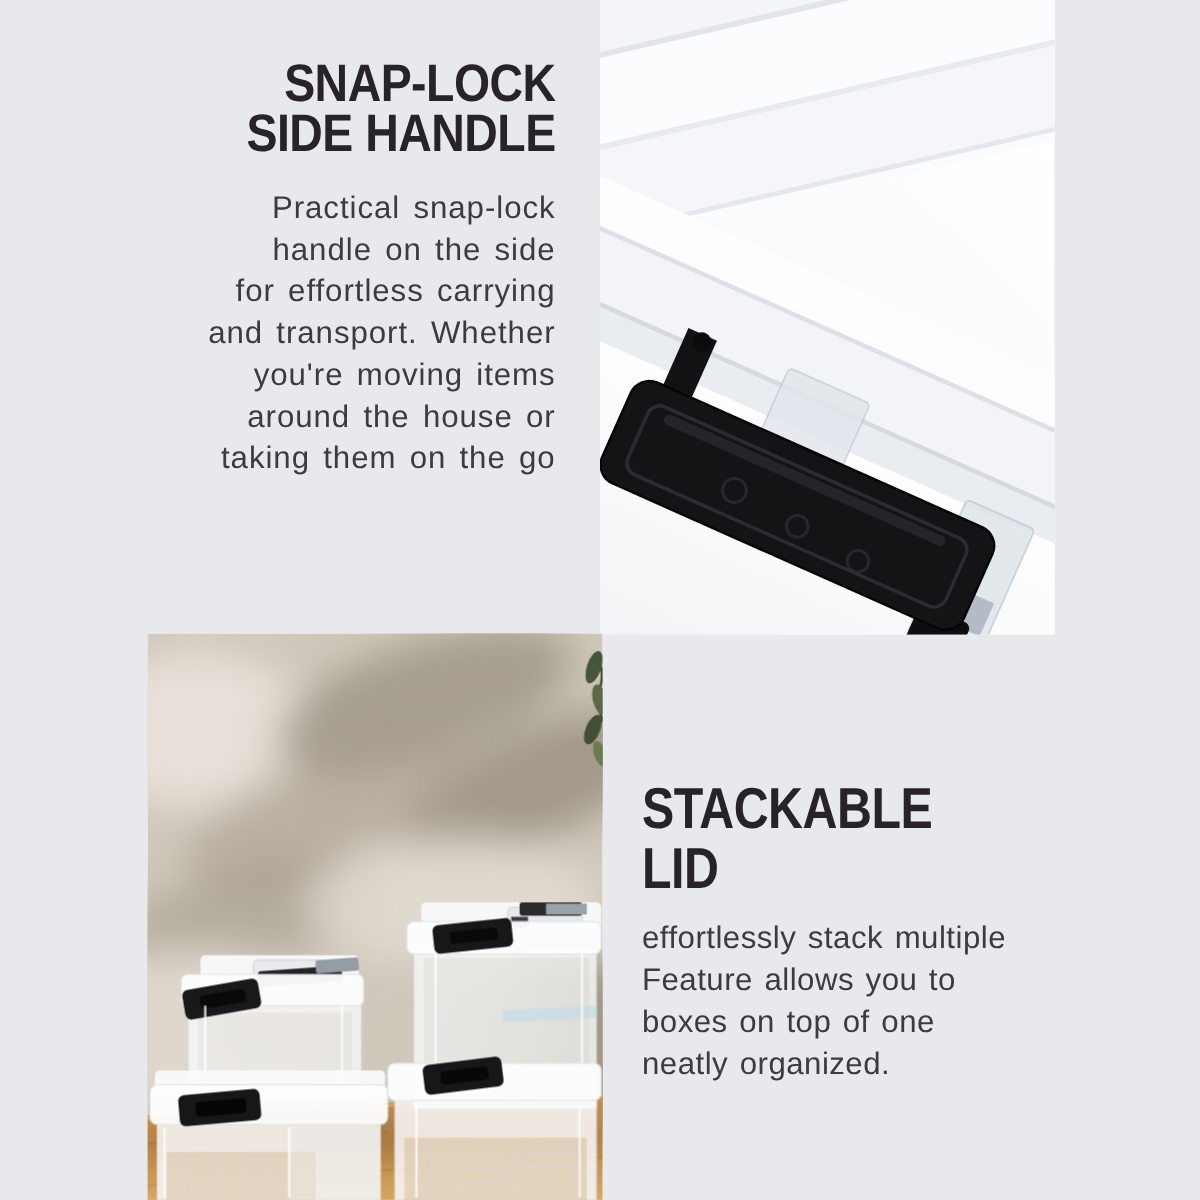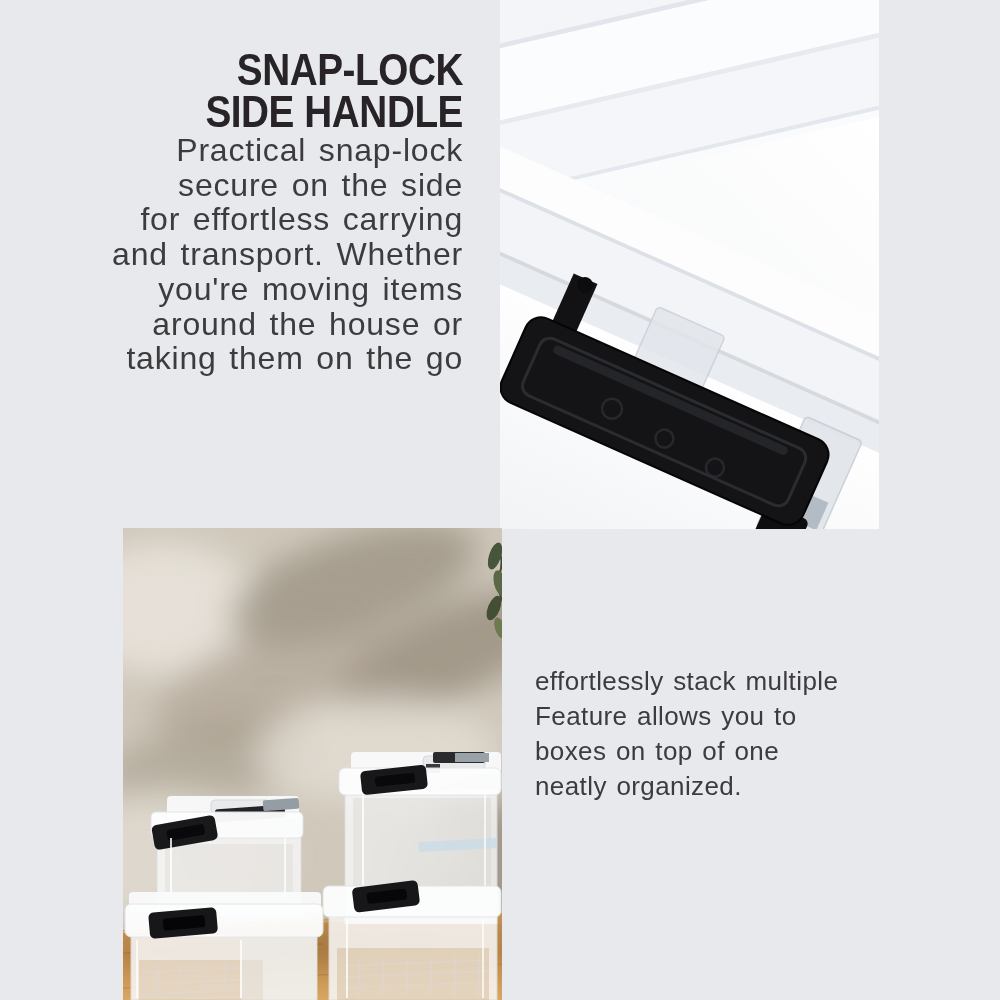--- a/index.html
+++ b/index.html
@@ -15,21 +15,21 @@
   .tb-snaplock{left:103px;top:49px;width:360px;text-align:right;}
   .tb-stackable{left:535px;top:650px;width:370px;text-align:left;}
 
   h2{margin:0;padding:0;font-weight:bold;color:#272326;}
   .tb-snaplock h2{font-size:44px;line-height:42px;letter-spacing:-0.5px;}
   .tb-stackable h2{font-size:48px;line-height:50px;letter-spacing:-0.5px;}
   .hl{display:block;transform:scaleX(0.88);transform-origin:100% 50%;}
   .hl-left{display:block;transform:scaleX(0.84);transform-origin:0 50%;}
 
   .body-copy{margin:0;color:#3c3b3d;}
-  .tb-snaplock .body-copy{font-size:32px;line-height:34.7px;letter-spacing:0.8px;word-spacing:3px;}
+  .tb-snaplock .body-copy{margin-top:23px;font-size:26px;line-height:34.7px;letter-spacing:0.8px;word-spacing:3px;}
   .tb-stackable .body-copy{margin-top:14px;font-size:26px;line-height:35px;letter-spacing:0.4px;word-spacing:2px;}
   .bl{display:block;white-space:nowrap;}
 
   
   figure.photo{position:absolute;margin:0;padding:0;overflow:hidden;}
   .photo-handle{left:500px;top:0;width:379px;height:529px;}
   .photo-boxes{left:123px;top:528px;width:379px;height:472px;}
   figure.photo svg{display:block;width:100%;height:100%;}
 </style>
 </head>
@@ -37,21 +37,21 @@
 
 <div class="canvas">
 
   <section class="text-block tb-snaplock">
     <h2>
       <span class="hl">SNAP-LOCK</span>
       <span class="hl">SIDE HANDLE</span>
     </h2>
     <p class="body-copy">
       <span class="bl">Practical snap-lock</span>
-      <span class="bl">secure on the side</span>
+      <span class="bl">handle on the side</span>
       <span class="bl">for effortless carrying</span>
       <span class="bl">and transport. Whether</span>
       <span class="bl">you're moving items</span>
       <span class="bl">around the house or</span>
       <span class="bl">taking them on the go</span>
     </p>
   </section>
 
   <figure class="photo photo-handle" aria-label="Close-up of a black snap-lock side handle clipped onto a clear storage box">
     <svg viewBox="0 0 379 529" xmlns="http://www.w3.org/2000/svg">
@@ -234,20 +234,23 @@
           <rect x="26" y="382" width="68" height="26" rx="5" fill="#17171a"></rect>
           <rect x="40" y="389" width="42" height="12" rx="3" fill="#050507"></rect>
         </g>
         <path d="M118,412 L118,470" stroke="#ffffff" stroke-width="2" opacity="0.8"></path>
         <path d="M14,412 L14,470" stroke="#ffffff" stroke-width="2" opacity="0.7"></path>
       </g>
     </svg>
   </figure>
 
   <section class="text-block tb-stackable">
+    <h2>
+      <span class="hl-left">STACKABLE LID</span>
+    </h2>
     <p class="body-copy">
       <span class="bl">effortlessly stack multiple</span>
       <span class="bl">Feature allows you to</span>
       <span class="bl">boxes on top of one</span>
       <span class="bl">neatly organized.</span>
     </p>
   </section>
 
 </div>
 

